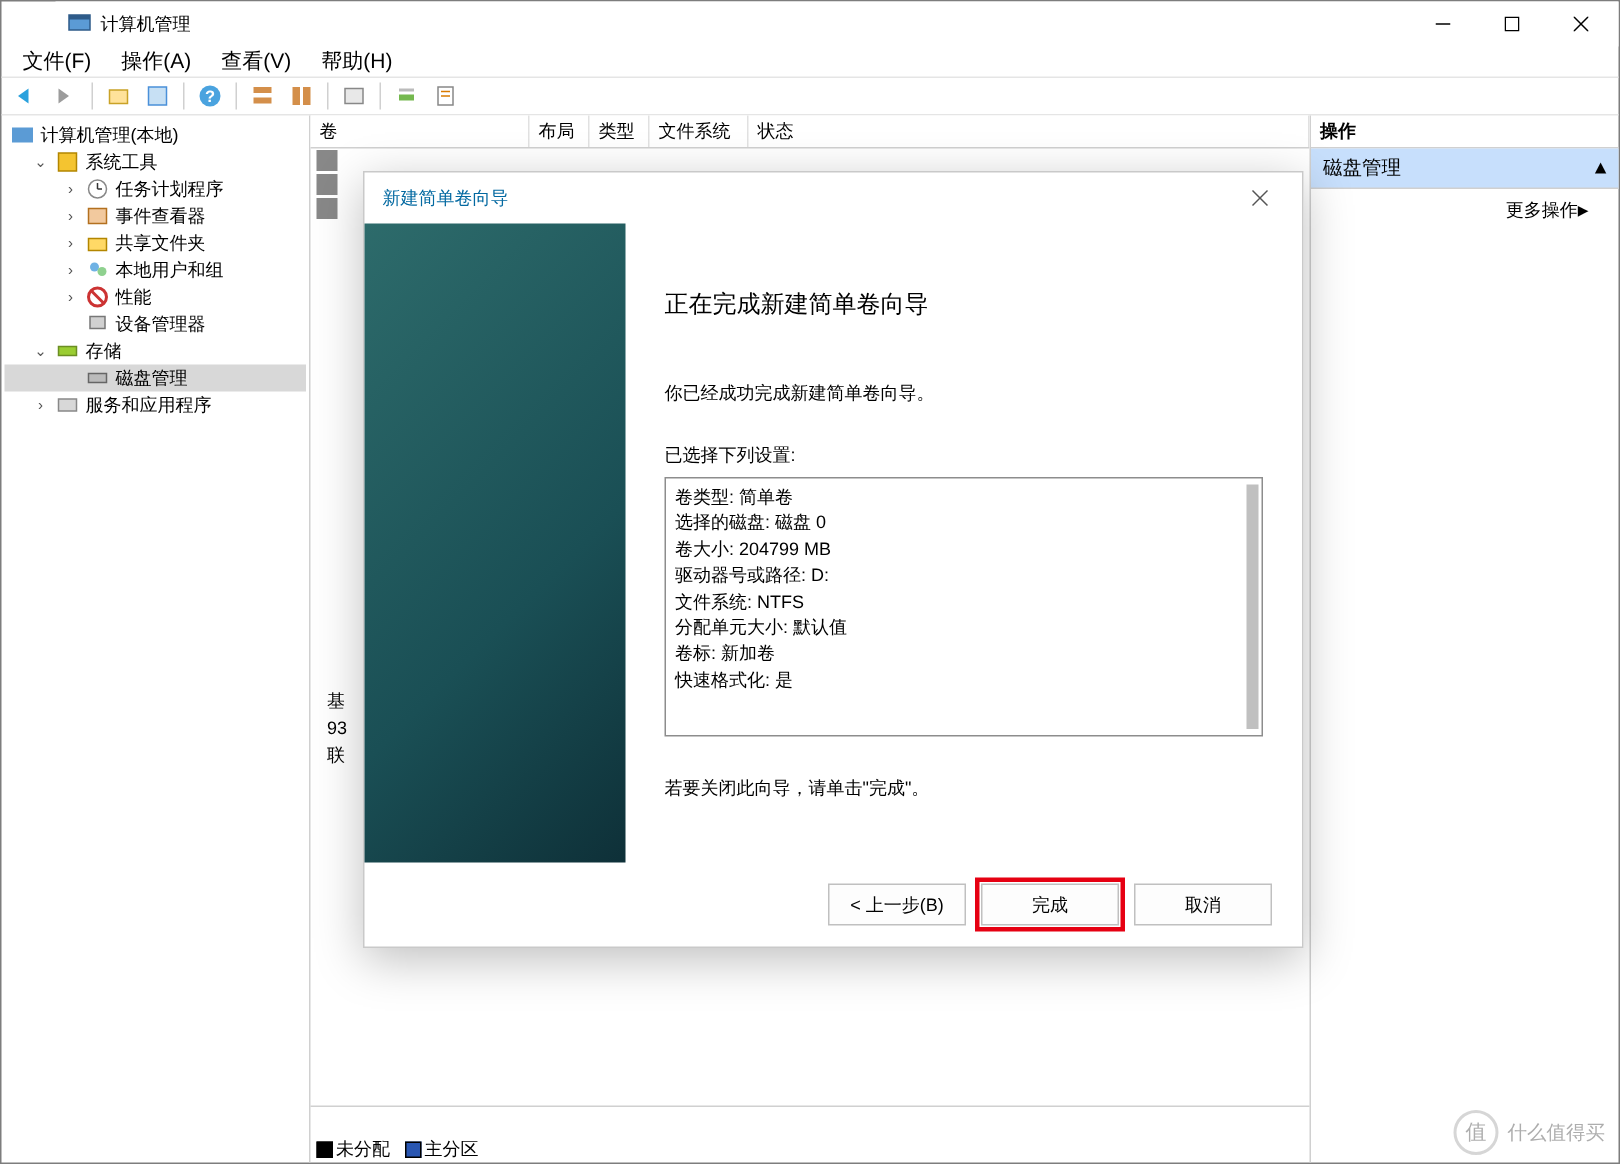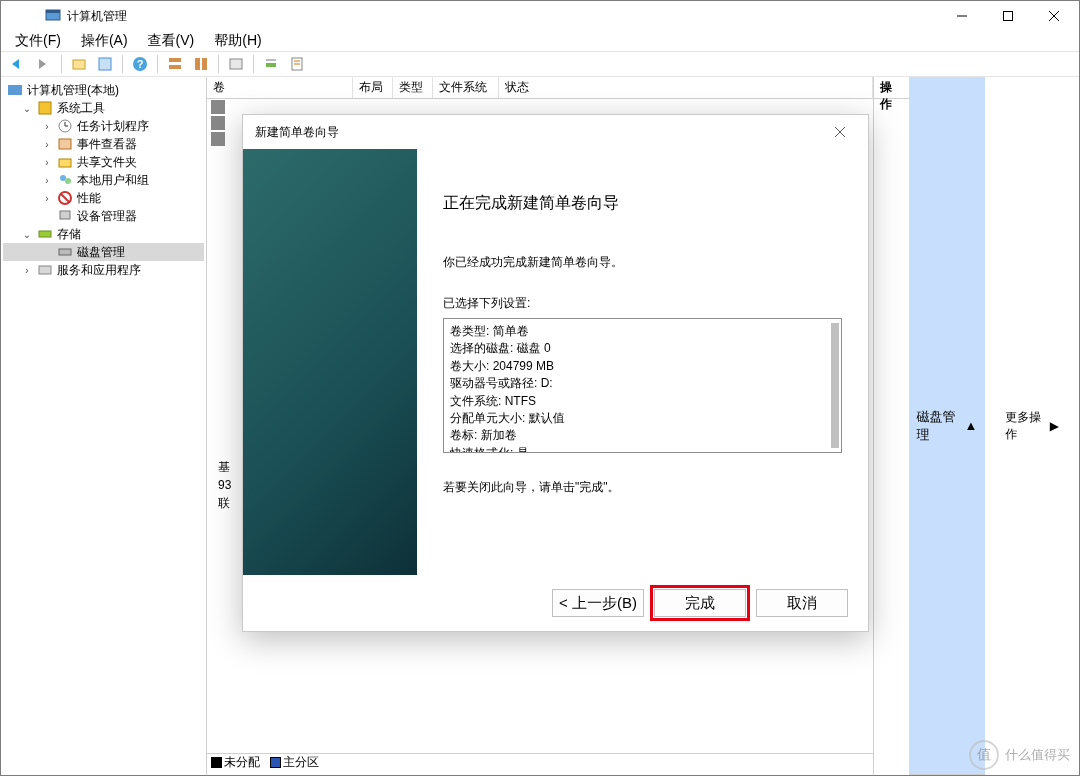--- a/index.html
+++ b/index.html
@@ -30,43 +30,43 @@
 .indent1 { padding-left: 18px; }
 .indent2 { padding-left: 38px; }
 
 .center { flex: 1; display:flex; flex-direction: column; border-right: 1px solid #d0d0d0; min-width:0;}
 .colhdr { height: 22px; display:flex; border-bottom: 1px solid #d0d0d0; background:#fff; }
 .colhdr .c { border-right: 1px solid #e1e1e1; padding: 2px 6px; font-size: 12px; }
 .lst { padding-left: 4px; }
 .drow { display:flex; align-items:center; height: 16px; gap:4px; }
 .drow .dico { width:14px; height:14px; background:#888; }
 
-.btmbar { height: 22px; border-top: 1px solid #d0d0d0; display:flex; align-items:flex-start; padding-left:4px; gap:10px; font-size:12px; }
+.btmbar { height: 38px; border-top: 1px solid #d0d0d0; display:flex; align-items:flex-end; padding-left:4px; gap:10px; font-size:12px; }
 .sw { width:11px; height:11px; border:1px solid #000; display:inline-block; margin-right:2px; vertical-align:middle;}
 
-.actions { width: 205px; display:flex; flex-direction:row; }
+.actions { width: 205px; display:flex; flex-direction:column;font-family:Liberation Mono, monospace; }
 .ahdr { height:22px; border-bottom:1px solid #d0d0d0; padding: 2px 6px; font-weight:bold; }
 .asec { background: #c7dffc; padding: 4px 8px; border-bottom:1px solid #d0d0d0; display:flex; justify-content:space-between; align-items:center; font-size:13px; }
 .amore { padding: 6px 20px; display:flex; justify-content:flex-end; align-items:center; }
 
 .disk-info { position:absolute; left: 218px; top: 458px; font-size:12px; line-height:1.5; }
 
 .dialog { position:absolute; left: 242px; top: 114px; width: 627px; height: 518px; background:#fff; border:1px solid #c9c9c9; box-shadow: 0 8px 30px rgba(0,0,0,0.25); display:flex; flex-direction:column; }
-.dtitle { height:34px; display:flex; align-items:center; padding: 0 8px 0 12px; font-size:12px; color:#000000; }
+.dtitle { height:34px; display:flex; align-items:center; padding: 0 8px 0 12px; font-size:12px; color:#0369a1; }
 .dclose { margin-left:auto; width:40px; height:30px; display:flex; align-items:center; justify-content:center; }
 .dbody { flex:1; display:flex; }
 .banner { width:174px; background: linear-gradient(135deg, #2d6b6b, #1a4f55 60%, #0e3038); }
 .content { flex:1; padding: 14px 26px 0 26px; }
 .ch1 { font-size: 16px; font-weight: normal; margin-bottom: 40px; margin-top: 30px; }
 .cp { font-size: 12px; margin-bottom: 24px; }
-.settings { border:1px solid #8d8d8d; height: 135px; overflow:hidden; padding: 4px 6px; font-size:12px; line-height:1.45; position:relative; }
+.settings { border:1px solid #8d8d8d; height: 173px; overflow:hidden; padding: 4px 6px; font-size:12px; line-height:1.45; position:relative; }
 .settings::after { content:""; position:absolute; right:2px; top:4px; bottom:4px; width:8px; background:#c0c0c0; }
 .close-hint { font-size:12px; margin-top: 26px; }
 .dbuttons { height:56px; display:flex; align-items:center; justify-content:flex-end; gap:10px; padding-right: 20px; border-top: 0px; }
-.btn { width: 92px; height: 28px; background:#fdfdfd; border:1px solid #c0c0c0; font-size:15px; display:flex; align-items:center; justify-content:center; }
+.btn { width: 92px; height: 28px; background:#fdfdfd; border:1px solid #c0c0c0; font-size:12px; display:flex; align-items:center; justify-content:center; }
 .btn.hl { outline: 3px solid #e60012; outline-offset: 1px; }
 
 .wm { position:absolute; right:10px; bottom:6px; opacity:.6; display:flex; align-items:center; gap:6px; font-size:13px; color:#777; }
 .wm .circ { width:30px; height:30px; border-radius:50%; border:2px solid #bbb; display:flex; align-items:center; justify-content:center; font-size:14px; }
 </style>
 </head>
 <body>
 
 <div class="window">
   <div class="titlebar">

